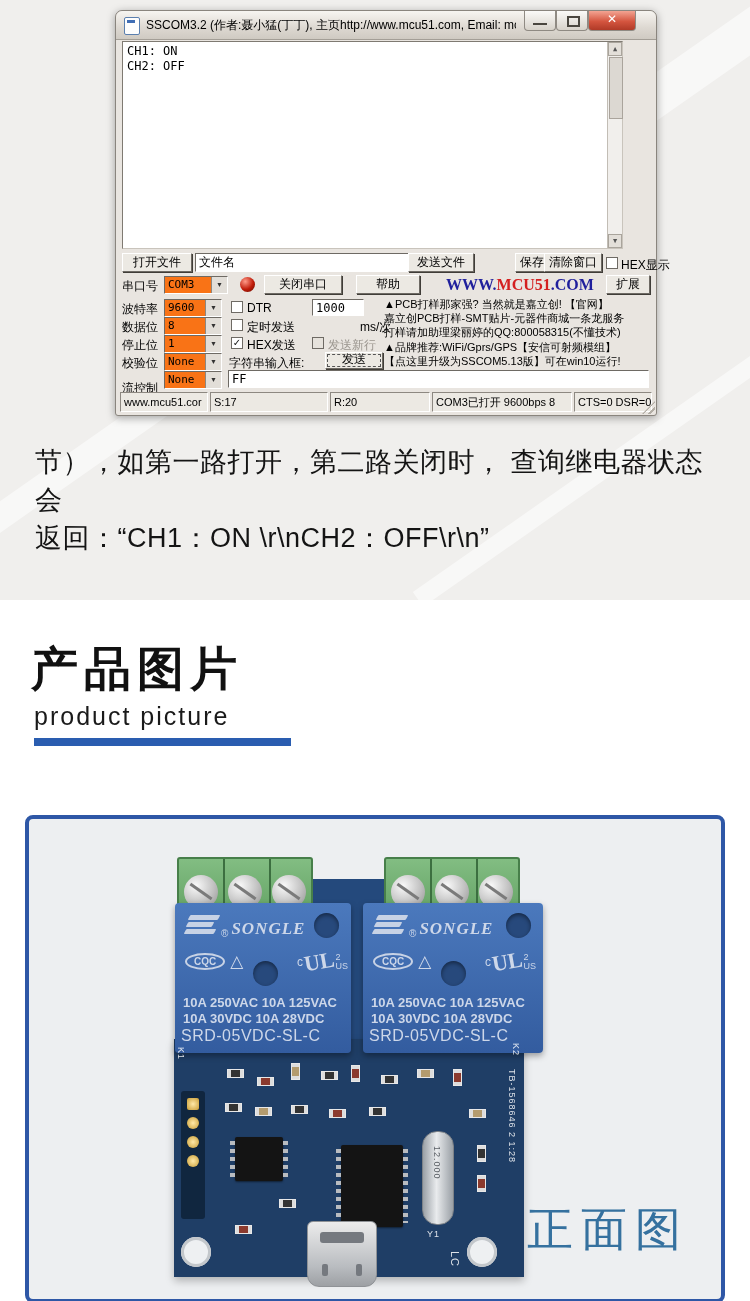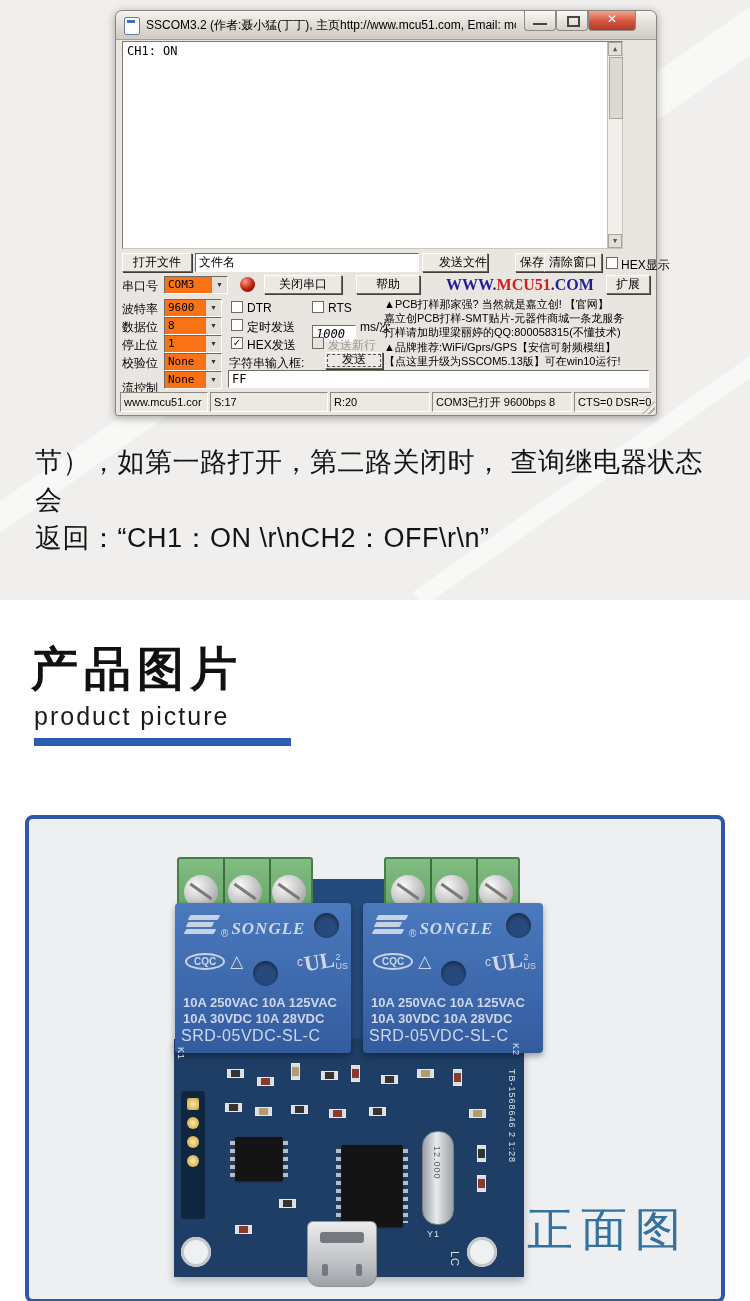--- a/index.html
+++ b/index.html
@@ -162,30 +162,31 @@
   <div class="titlebar">
     <span class="app-icon"></span>
     <span class="win-title">SSCOM3.2 (作者:聂小猛(丁丁), 主页http://www.mcu51.com,  Email: mc...</span>
     <span class="capbtn btn-min"></span>
     <span class="capbtn btn-max"></span>
     <span class="capbtn btn-close">✕</span>
   </div>
 
   <div class="terminal">
     <div>CH1: ON</div>
+    <div>CH2: OFF</div>
     <div class="vscroll">
       <div class="varrow va-up">▲</div>
       <div class="vthumb"></div>
       <div class="varrow va-dn">▼</div>
     </div>
   </div>
 
   <div class="btn" style="left:6px;top:242px;width:70px;">打开文件</div>
   <input class="inp" style="left: 79px; top: 242px; width: 224px;" value="文件名">
-  <div class="btn" style="left:306px;top:242px;width:66px;text-align:right;">发送文件</div>
+  <div class="btn" style="left:292px;top:242px;width:66px;">发送文件</div>
   <div class="btn" style="left:367px;top:242px;width:58px;margin-left:32px;">保存窗口</div>
   <div class="btn" style="left:428px;top:242px;width:58px;">清除窗口</div>
   <span class="cb" style="left:490px;top:246px;"></span>
   <span class="lbl" style="left:505px;top:246px;">HEX显示</span>
 
   <span class="lbl" style="left:6px;top:267px;">串口号</span>
   <div class="combo" style="left:48px;top:265px;width:64px;">
     <span class="val">COM3</span>
     <span class="drop">▼</span>
   </div>
@@ -221,21 +222,21 @@
     <span class="drop">▼</span>
   </div>
 
   <span class="cb" style="left:115px;top:290px;"></span>
   <span class="lbl" style="left:131px;top:290px;">DTR</span>
   <span class="cb" style="left:196px;top:290px;"></span>
   <span class="lbl" style="left:212px;top:290px;">RTS</span>
 
   <span class="cb" style="left:115px;top:308px;"></span>
   <span class="lbl" style="left:131px;top:308px;">定时发送</span>
-  <input class="inp" style="left: 196px; top: 314px; width: 44px; height: 17px; font-style: italic;" value="1000">
+  <input class="inp" style="left: 196px; top: 288px; width: 52px; height: 17px;" value="1000">
   <span class="lbl" style="left:244px;top:308px;">ms/次</span>
 
   <span class="cb on" style="left:115px;top:326px;"></span>
   <span class="lbl" style="left:131px;top:326px;">HEX发送</span>
   <span class="cb dis" style="left:196px;top:326px;"></span>
   <span class="lbl gray" style="left:212px;top:326px;">发送新行</span>
 
   <span class="lbl" style="left:113px;top:344px;">字符串输入框:</span>
   <div class="btn" style="left:209px;top:341px;width:58px;height:17px;line-height:13px;outline:1px dashed #555;outline-offset:-3px;">发送</div>
   <input class="inp" style="left: 112px; top: 359px; width: 421px; height: 18px;" value="FF">

